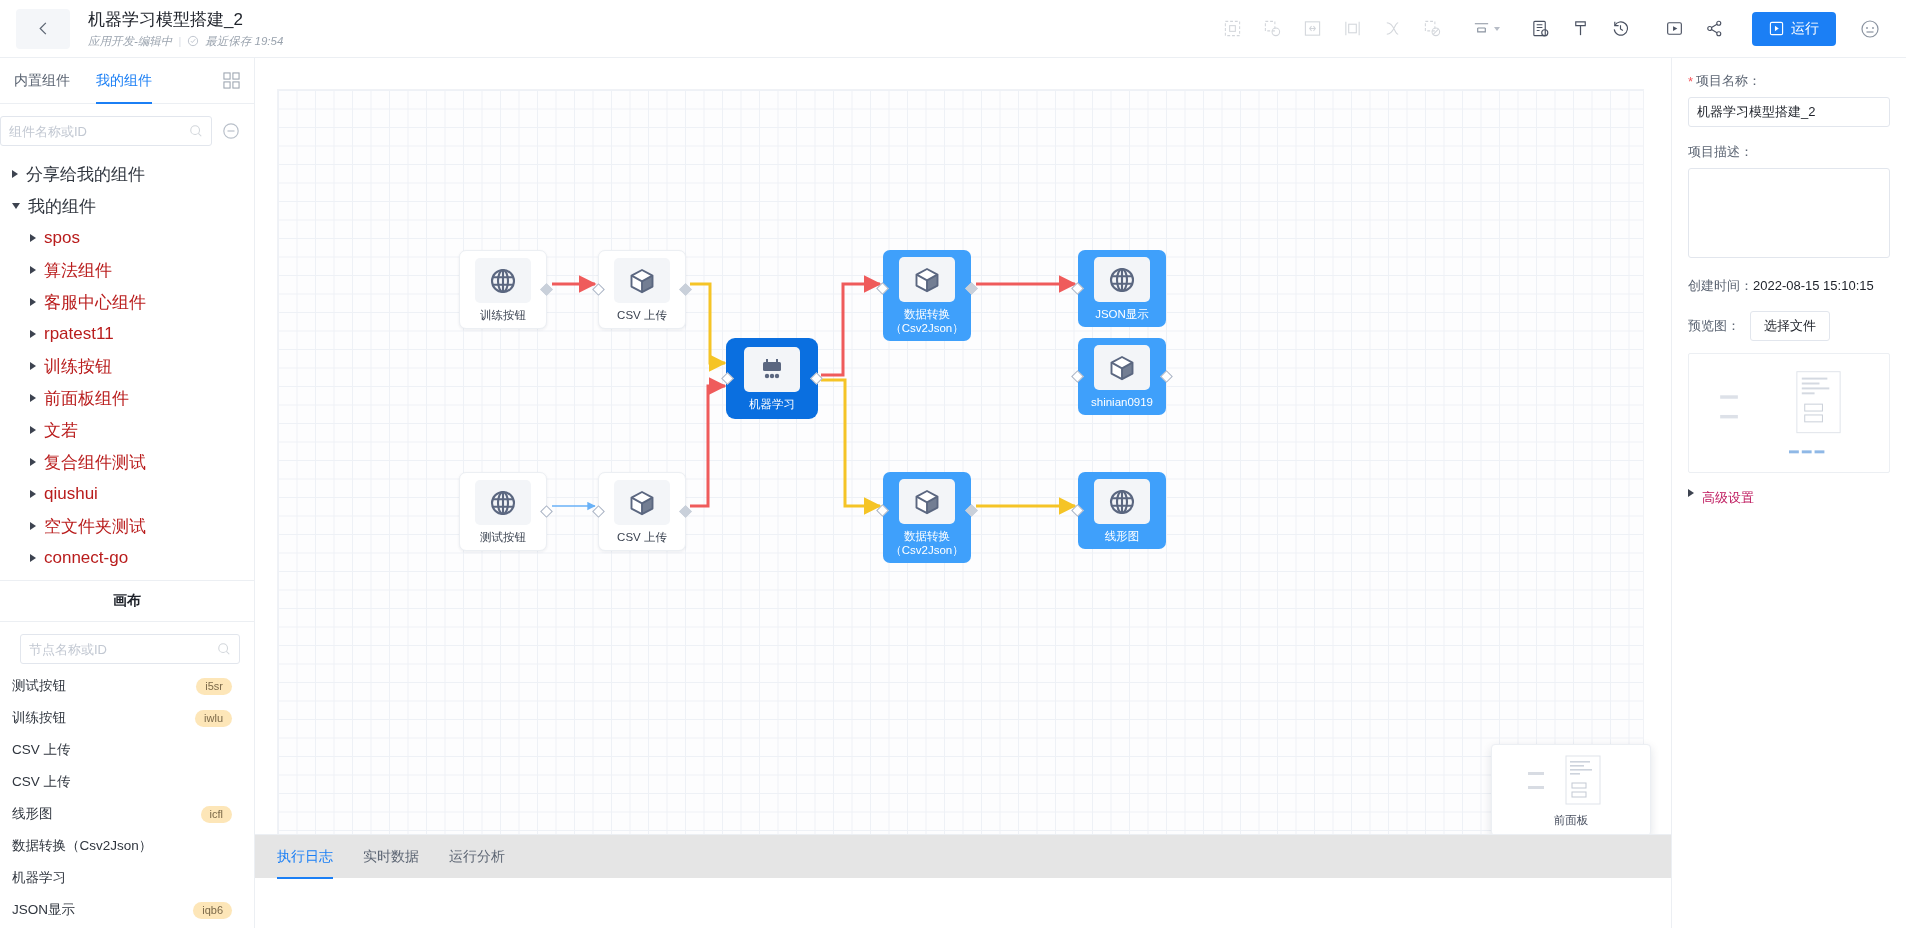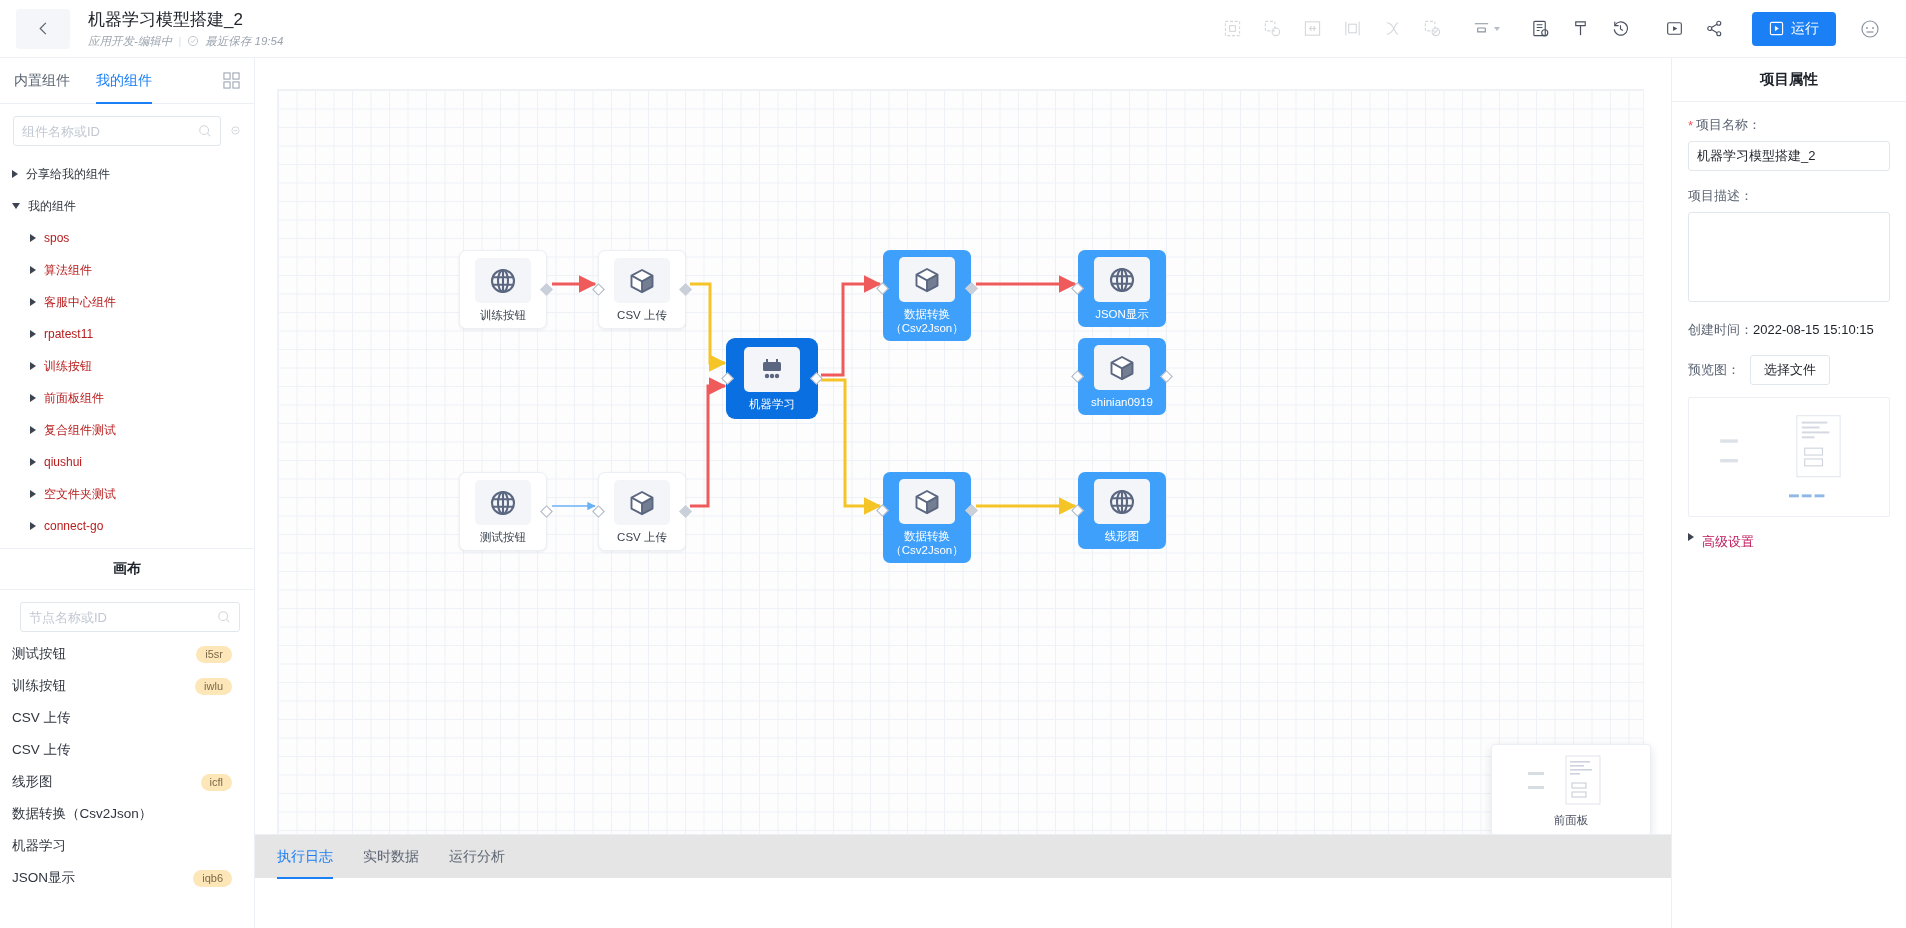--- a/index.html
+++ b/index.html
@@ -60,35 +60,35 @@
   }
   .lp-tab { font-size:14px; color:#5c6573; cursor:pointer; position:relative; height:46px;
             display:flex; align-items:center; }
   .lp-tab.active { color:#1b7ff5; }
   .lp-tab.active:after {
     content:""; position:absolute; left:0; right:0; bottom:0; height:2px; background:#1b7ff5;
   }
   .lp-tabs .grid-ico { position:absolute; right:14px; top:14px; cursor:pointer; }
   .lp-tabs .grid-ico svg { width:17px;height:17px; }
 
-  .lp-search { padding:12px 14px 8px 13px; display:flex; align-items:center; gap:10px; }
+  .lp-search { padding:12px 14px 8px 0; display:flex; align-items:center; gap:10px; }
   .srch {
     flex:1; height:30px; border:1px solid #e2e6ed; border-radius:3px;
     display:flex; align-items:center; padding:0 8px;
   }
   .srch input {
     border:0; outline:0; flex:1; font-size:13px; color:#333; background:transparent;
     font-family:inherit;
   }
   .srch input::placeholder { color:#c2c8d2; }
   .srch svg { width:14px;height:14px; opacity:.45; }
   .circ-ico { width:18px;height:18px; cursor:pointer; }
 
   .tree { padding:4px 0 0 0; overflow:hidden; }
-  .tnode { display:flex; align-items:center; height:32px; font-size:12px; color:#30363f; cursor:pointer; }
+  .tnode { display:flex; align-items:center; height:32px; font-size:17px; color:#30363f; cursor:pointer; }
   .tnode.lvl1 { padding-left:12px; }
   .tnode.lvl2 { padding-left:30px; color:#b91c1c; }
   .tri { width:0;height:0; margin-right:8px; }
   .tri.closed { border-top:4.5px solid transparent; border-bottom:4.5px solid transparent; border-left:6px solid #3d4350; }
   .tri.open { border-left:4.5px solid transparent; border-right:4.5px solid transparent; border-top:6px solid #3d4350; }
 
   .canvas-head {
     border-top:1px solid #eceff3; border-bottom:1px solid #eceff3;
     height:42px; display:flex; align-items:center; justify-content:center;
     font-size:14px; font-weight:bold; color:#1d2129; margin-top:6px;
@@ -375,20 +375,24 @@
           <span class="tri closed"></span>
           <span>rpatest11</span>
         </div>
       <div class="tnode lvl2">
           <span class="tri closed"></span>
           <span>训练按钮</span>
         </div>
       <div class="tnode lvl2">
           <span class="tri closed"></span>
           <span>前面板组件</span>
+        </div>
+      <div class="tnode lvl2">
+          <span class="tri closed"></span>
+          <span>文若</span>
         </div>
       <div class="tnode lvl2">
           <span class="tri closed"></span>
           <span>复合组件测试</span>
         </div>
       <div class="tnode lvl2">
           <span class="tri closed"></span>
           <span>qiushui</span>
         </div>
       <div class="tnode lvl2">
@@ -634,21 +638,20 @@
     </div>
   </div>
 
   <div class="bottombar">
     <div class="btab active">执行日志</div>
     <div class="btab">实时数据</div>
     <div class="btab">运行分析</div>
   </div>
 
   <div class="rightpanel">
-    <div class="rp-title">项目属性</div>
     <div class="rp-body">
 
       <div class="rp-label">
         <span class="req">*</span>
         <span>项目名称：</span>
       </div>
       <input class="rp-input" value="机器学习模型搭建_2" style="">
 
       <div class="rp-gap"></div>
 

